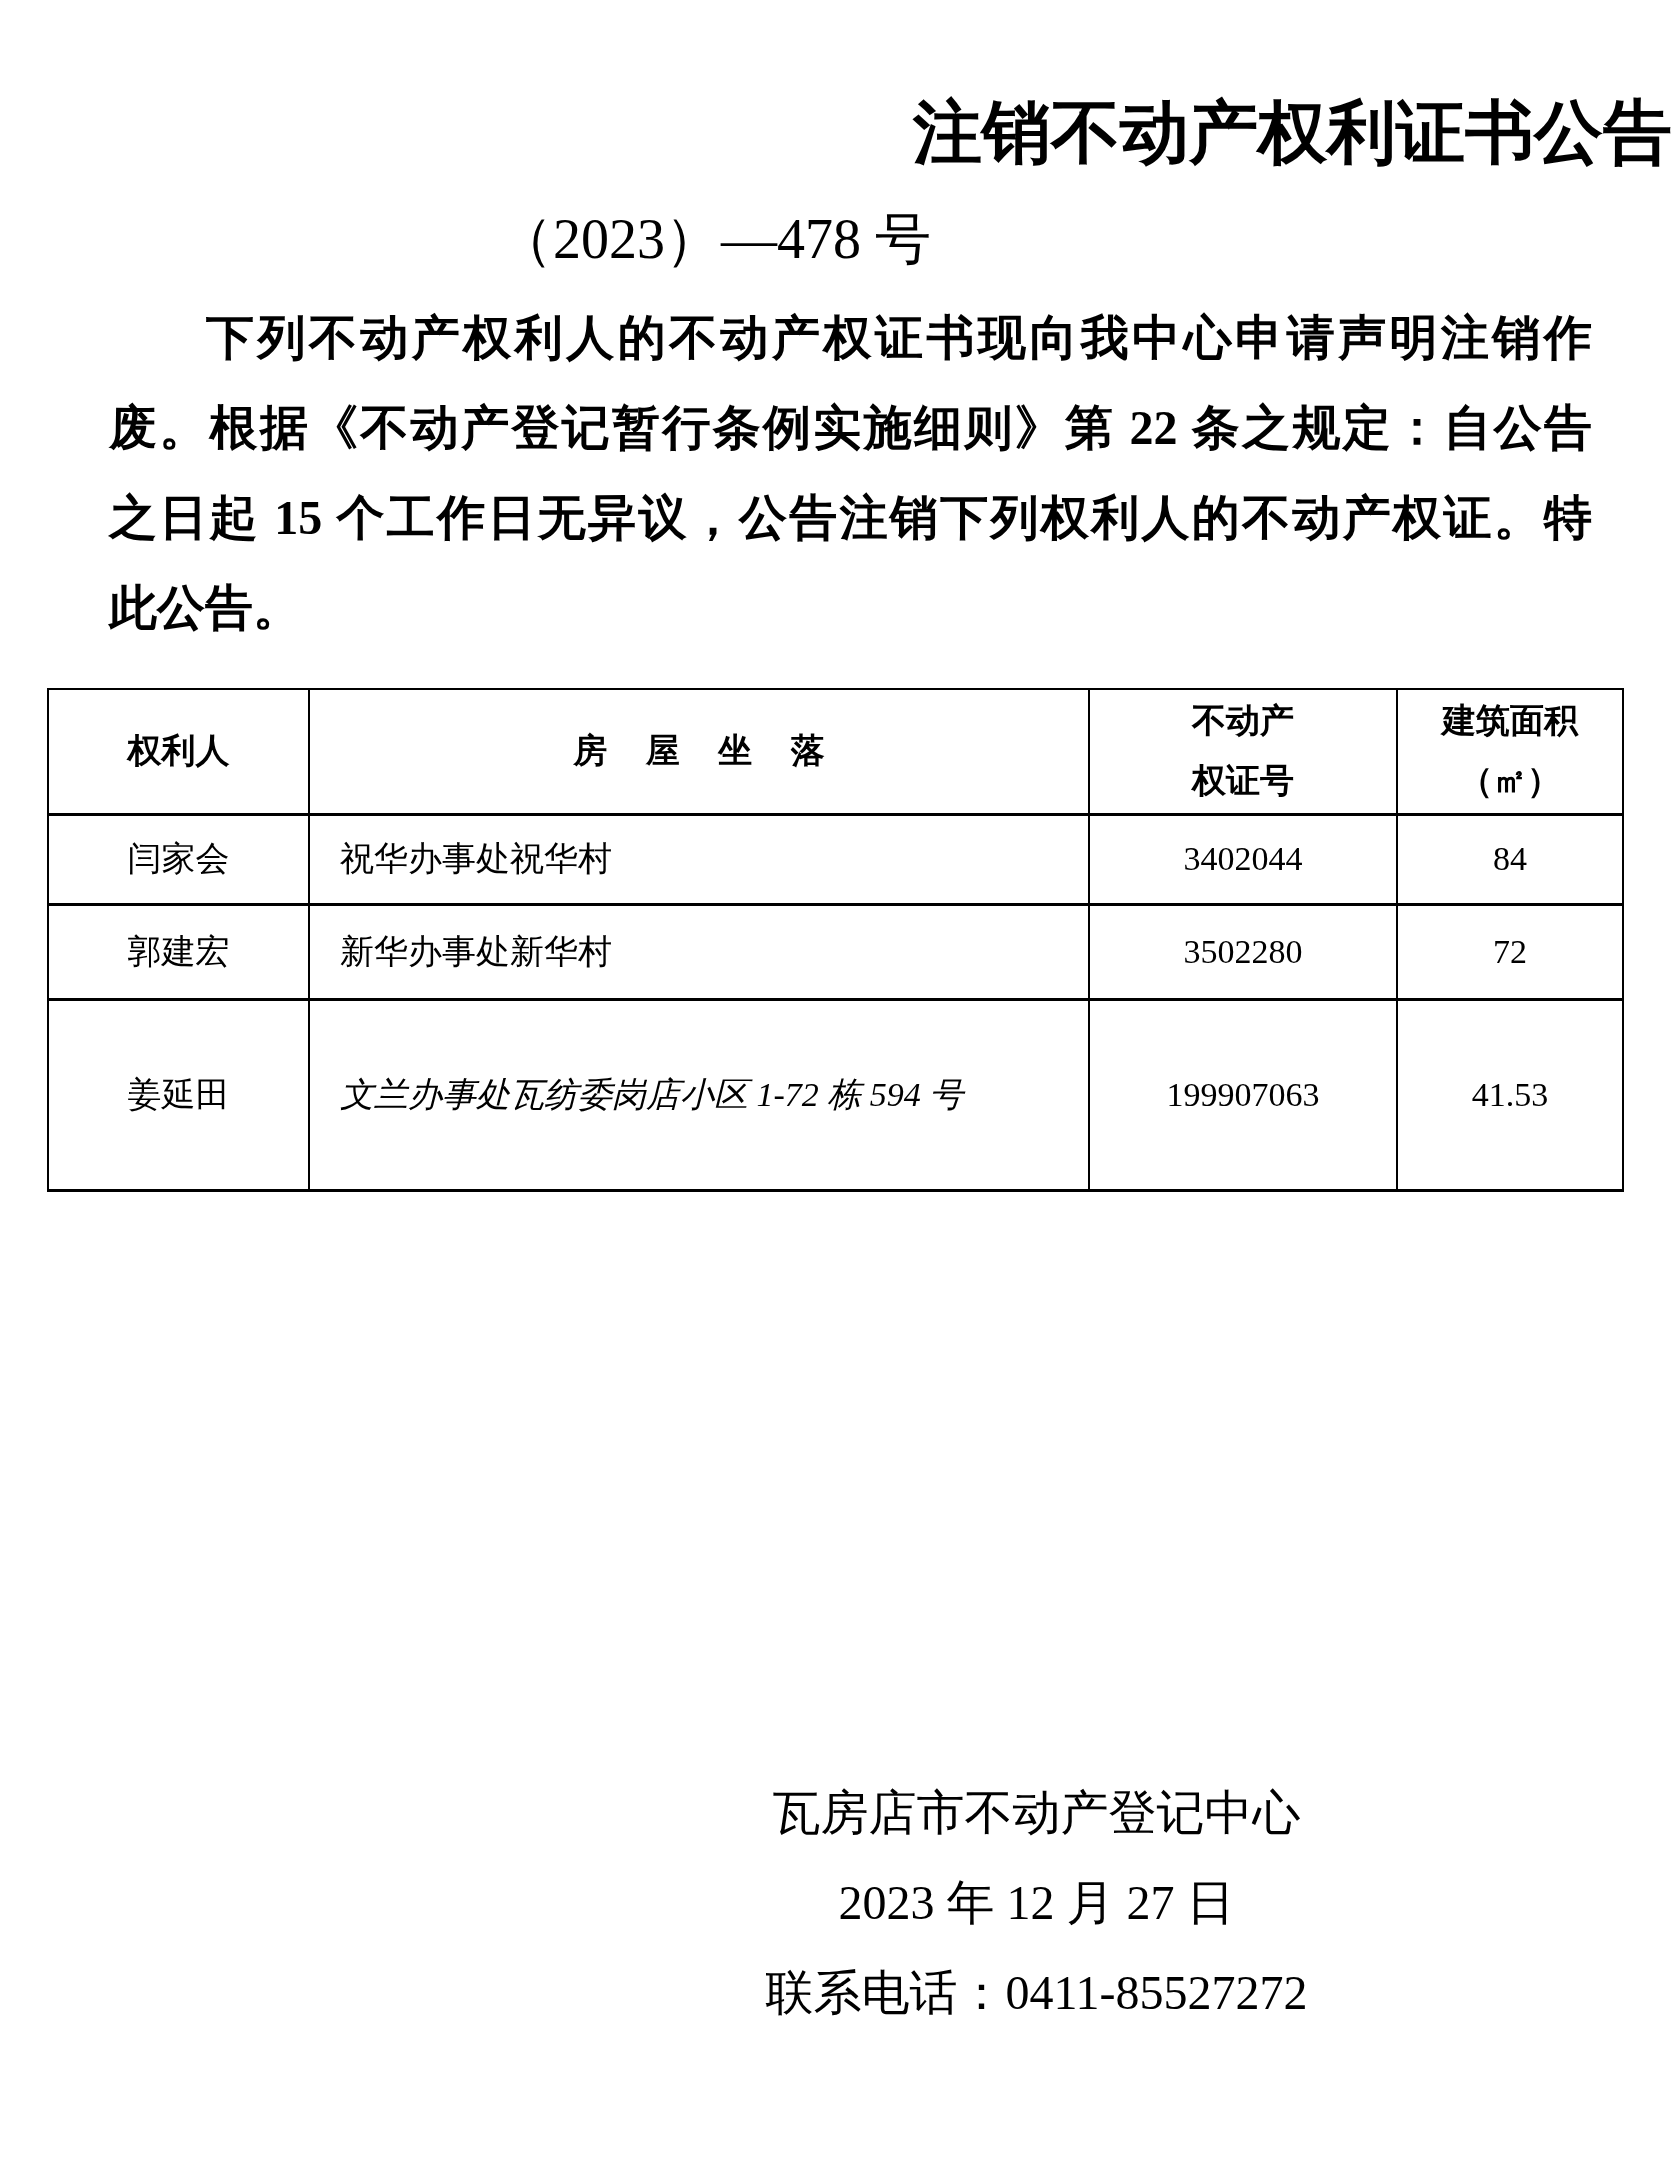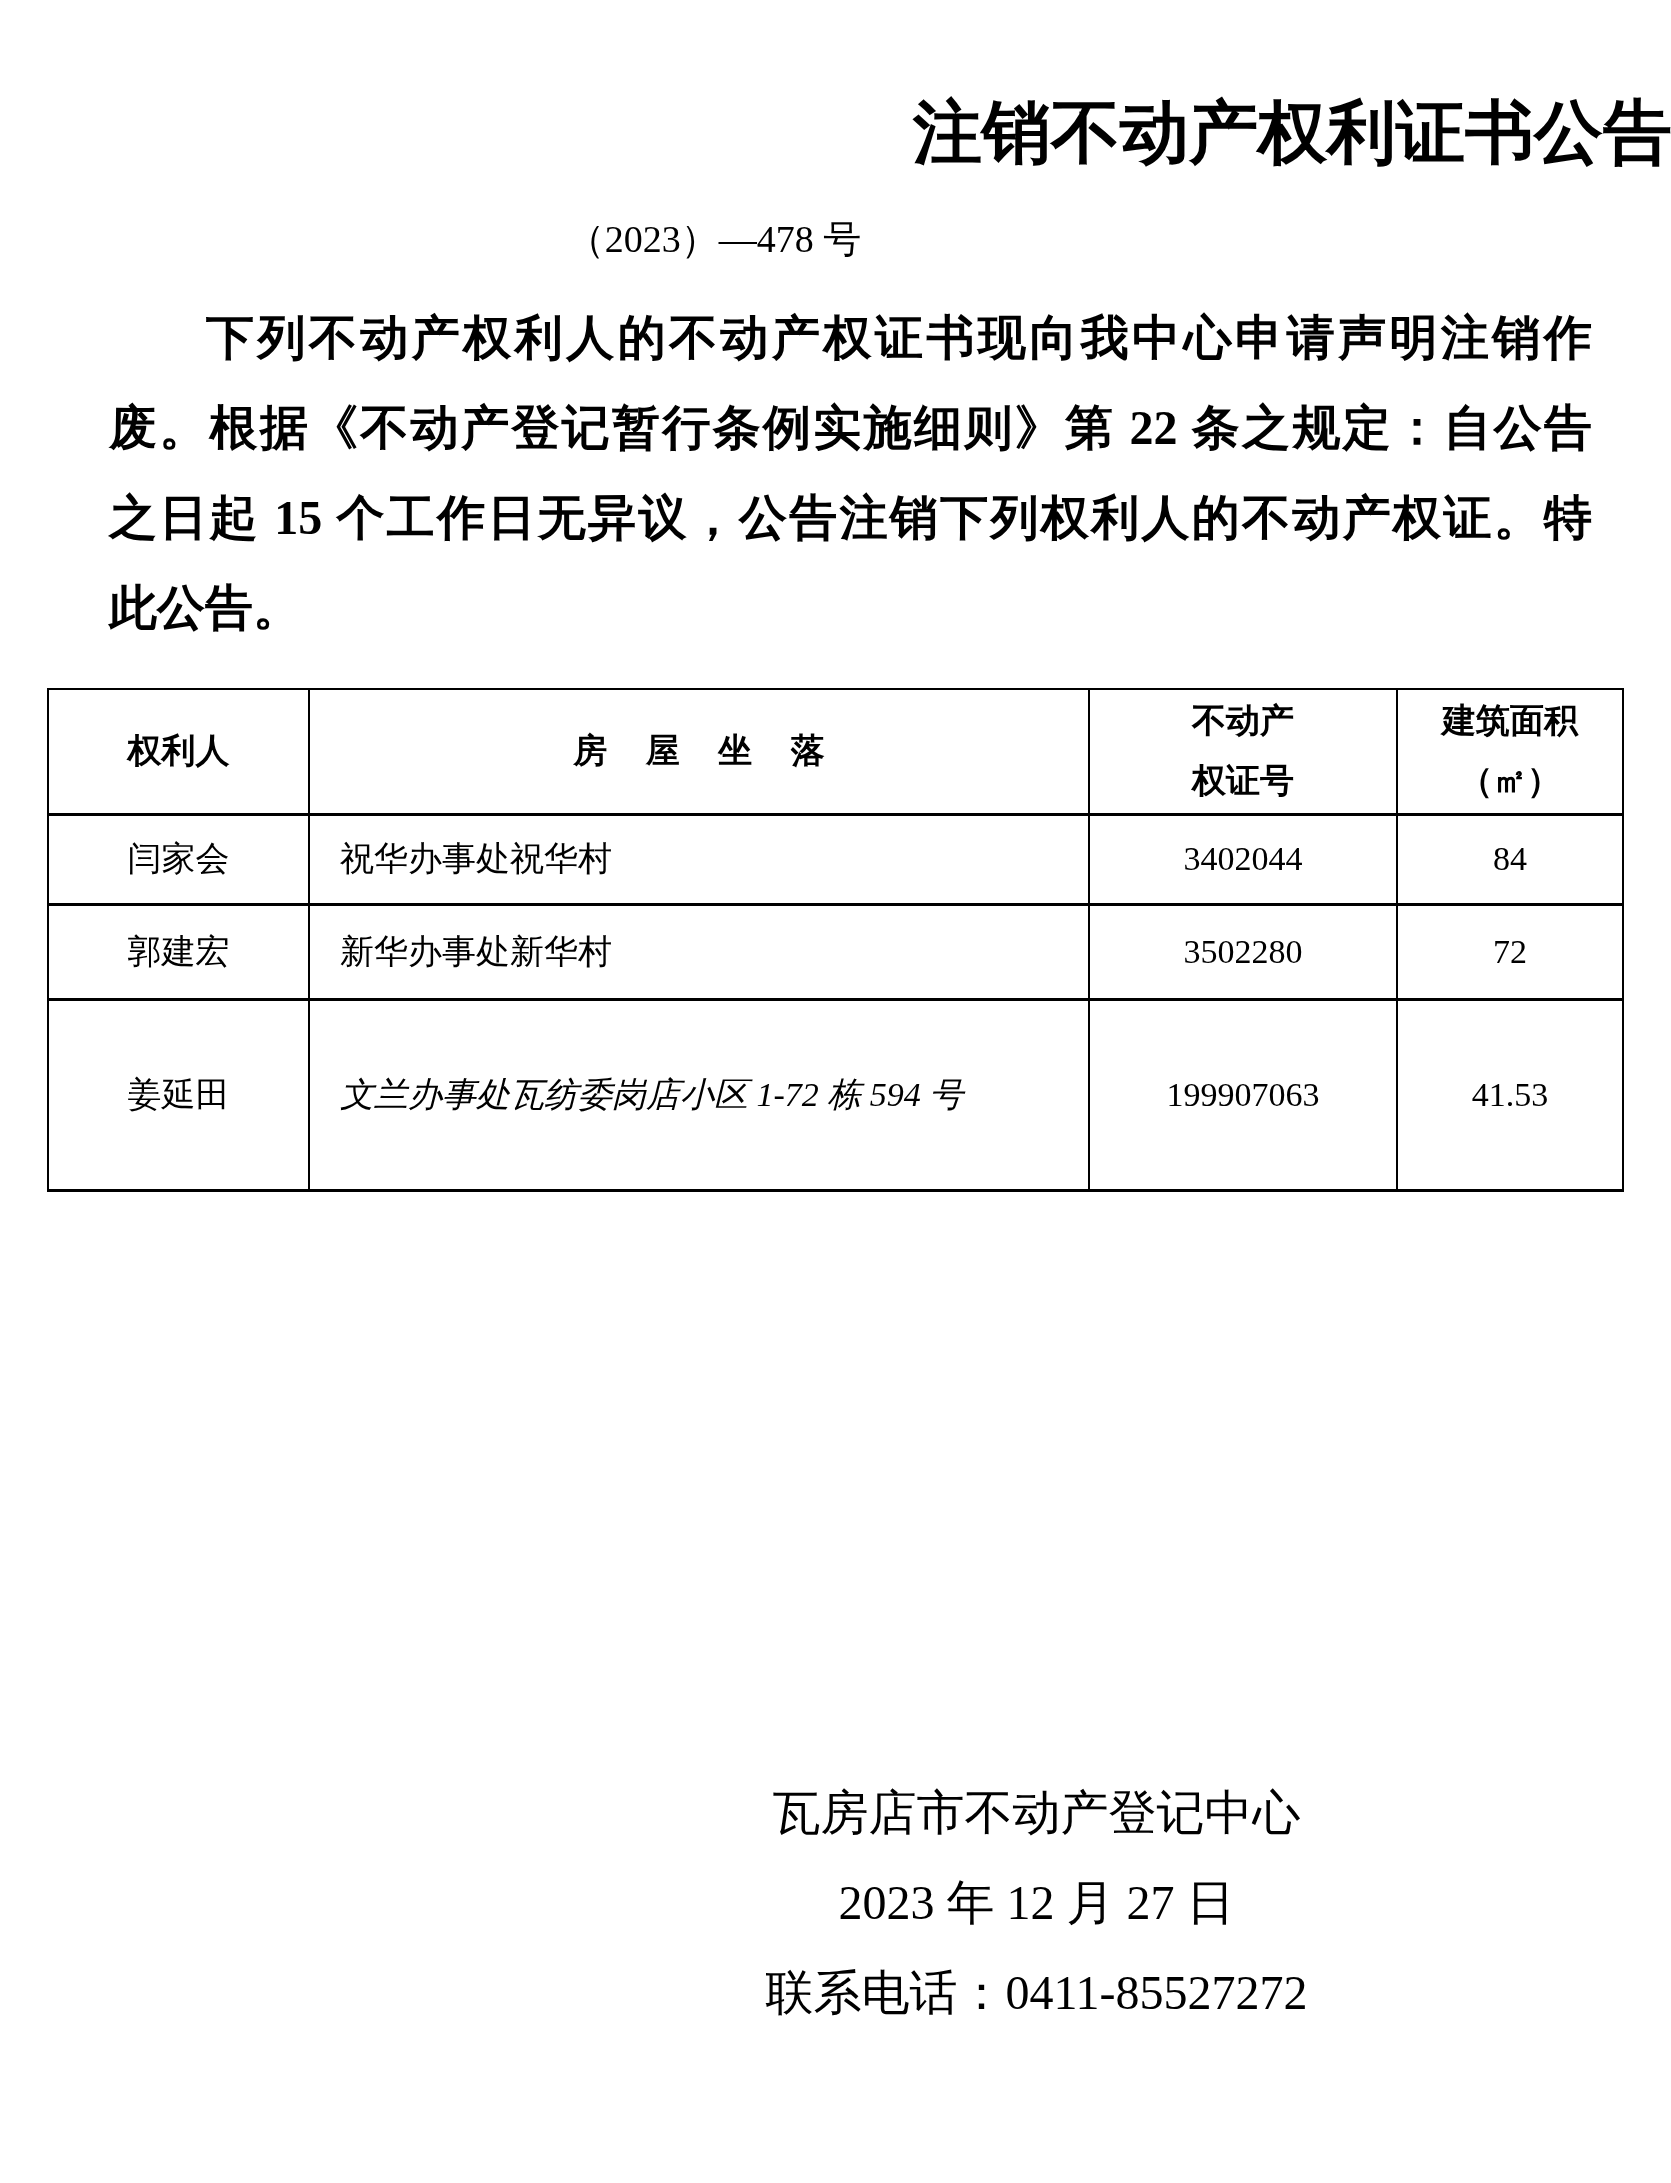--- a/index.html
+++ b/index.html
@@ -25,21 +25,21 @@
     letter-spacing: 0px;
     white-space: nowrap;
   }
 
   .doc-number {
     position: absolute;
     top: 211px;
     left: 0;
     width: 1428px;
     text-align: center;
-    font-size: 38px;
+    font-size: 56px;
     line-height: 57px;
     white-space: nowrap;
   }
 
   .notice-body {
     position: absolute;
     top: 293px;
     left: 109px;
     width: 1483px;
     font-size: 48px;

